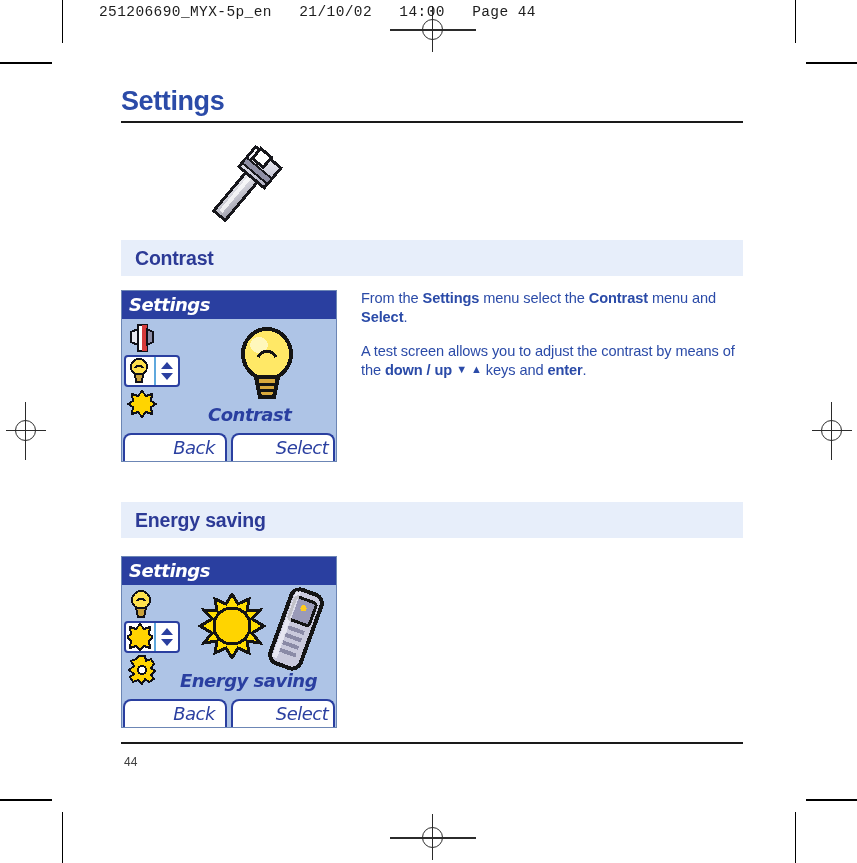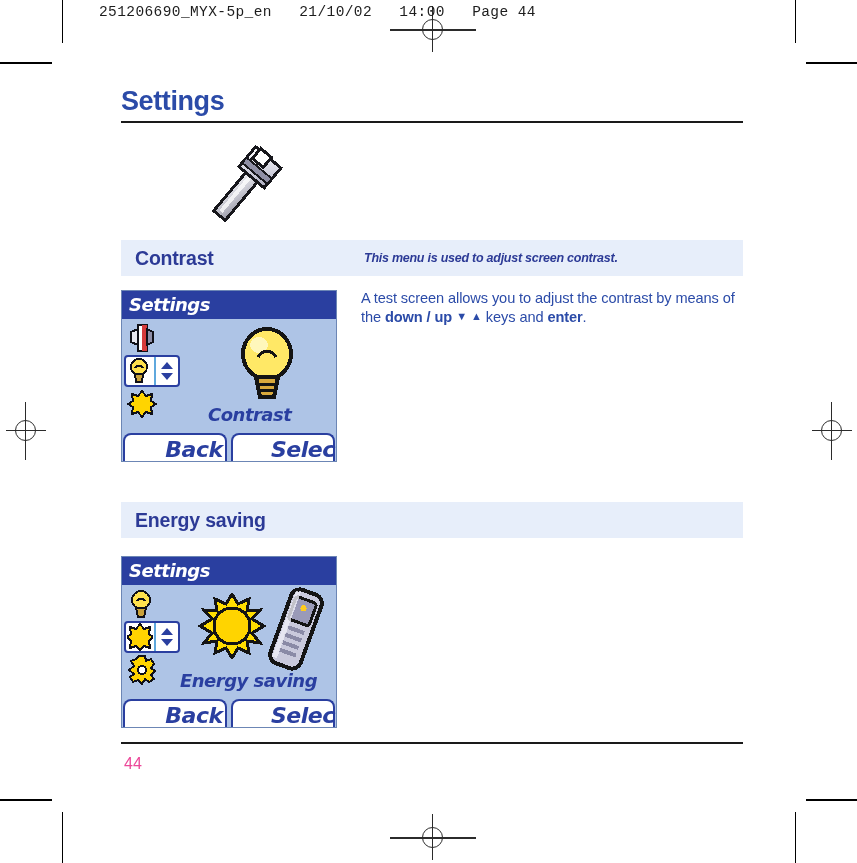--- a/index.html
+++ b/index.html
@@ -240,22 +240,22 @@
     border-bottom: none;
     border-radius: 8px 8px 0 0;
     box-sizing: border-box;
   }
   .sk span {
     position: absolute;
     left: 0; right: 0;
     top: 2px;
     text-align: center;
     font-family: "DejaVu Sans", sans-serif;
-    font-size: 22px;
-    font-weight: bold;
+    font-size: 18px;
+    font-weight: normal;
     font-style: italic;
     color: #2a3fa0;
     letter-spacing: -0.5px;
     padding-left: 38px;
   }
   .sk-left  { left: 1px;  width: 104px; }
   .sk-right { left: 109px; width: 104px; }
 
   
   .footer-rule {
@@ -263,22 +263,22 @@
     left: 121px;
     top: 742px;
     width: 622px;
     height: 2px;
     background: #1a1a1a;
   }
   .folio {
     position: absolute;
     left: 124px;
     top: 755px;
-    font-size: 16px;
-    color: #ec4899;
+    font-size: 12px;
+    color: #404040;
   }
 </style>
 </head>
 <body>
 
 <div class="cropline" style="left:62px;  top:0px;   width:1px;  height:43px;"></div>
 <div class="cropline" style="left:0px;   top:62px;  width:52px; height:2px;"></div>
 <div class="cropline" style="left:795px; top:0px;   width:1px;  height:43px;"></div>
 <div class="cropline" style="left:806px; top:62px;  width:51px; height:2px;"></div>
 <div class="cropline" style="left:0px;   top:799px; width:52px; height:2px;"></div>
@@ -338,21 +338,20 @@
 
         <rect x="33" y="22" width="33" height="7" fill="#8f8fa5" stroke="#17171c" stroke-width="2"></rect>
 
         <rect x="46" y="36" width="4" height="44" fill="#ffffff" opacity="0.75"></rect>
       </g>
     </svg>
   </div>
 
   <div class="sec-bar" style="top:240px;">
     <div class="sec-title">Contrast</div>
-    <div class="sec-sub">This menu is used to adjust screen contrast.</div>
   </div>
 
   <div class="shot" style="left:121px; top:290px;">
     <div class="titlebar">
       <span>Settings</span>
     </div>
 
     <div class="rail">
       <div class="ic">
         <svg width="32" height="30" viewBox="0 0 32 30" shape-rendering="crispEdges">
@@ -398,20 +397,21 @@
       <div class="sk sk-left">
         <span>Back</span>
       </div>
       <div class="sk sk-right">
         <span>Select</span>
       </div>
     </div>
   </div>
 
   <div class="body-col" style="left:361px; top:289px; width:382px;">
+    <p>From the <b>Settings</b> menu select the <b>Contrast</b> menu and <b>Select</b>.</p>
     <p>A test screen allows you to adjust the contrast by means of the <b>down / up</b> <span class="arrow-glyph">▼</span> <span class="arrow-glyph">▲</span> keys and <b>enter</b>.</p>
   </div>
 
   <div class="sec-bar" style="top:502px;">
     <div class="sec-title">Energy saving</div>
   </div>
 
   <div class="shot" style="left:121px; top:556px;">
     <div class="titlebar">
       <span>Settings</span>

